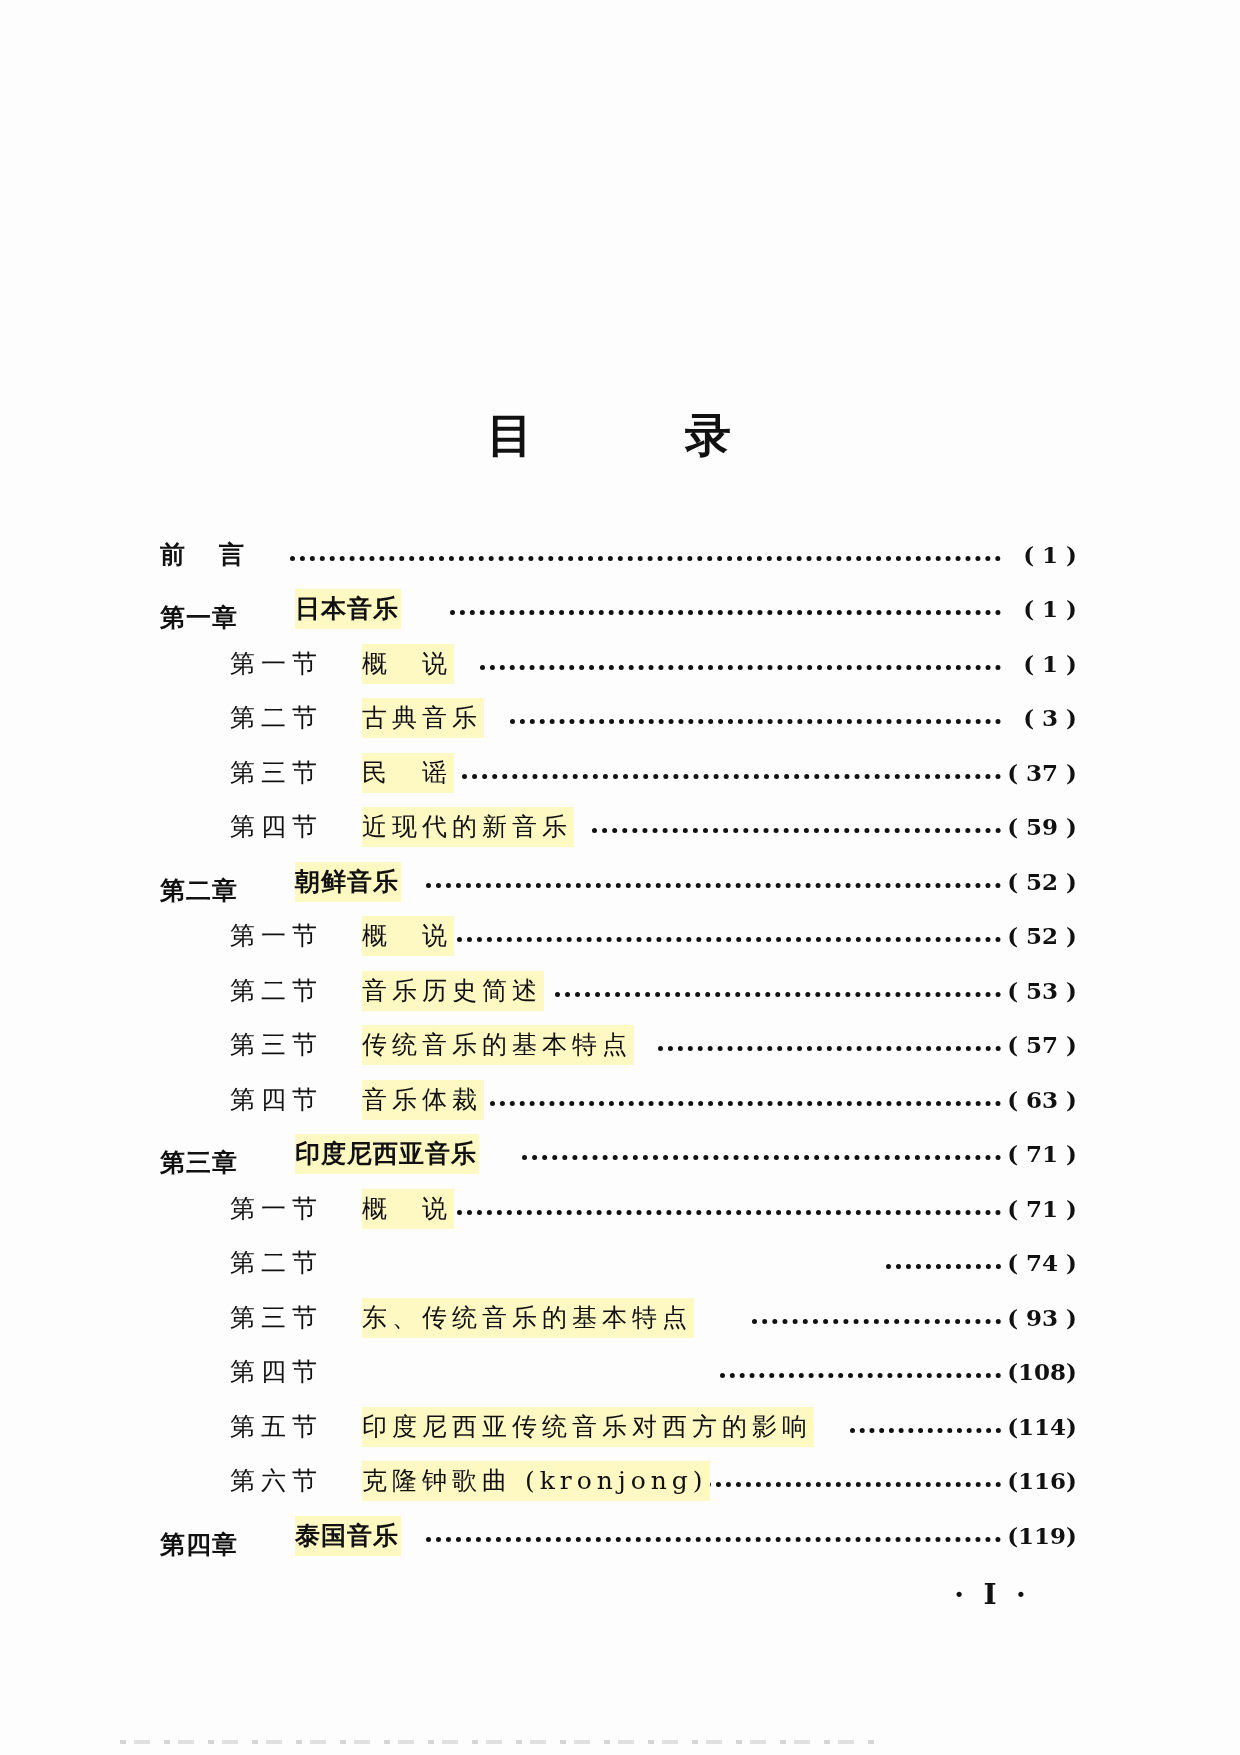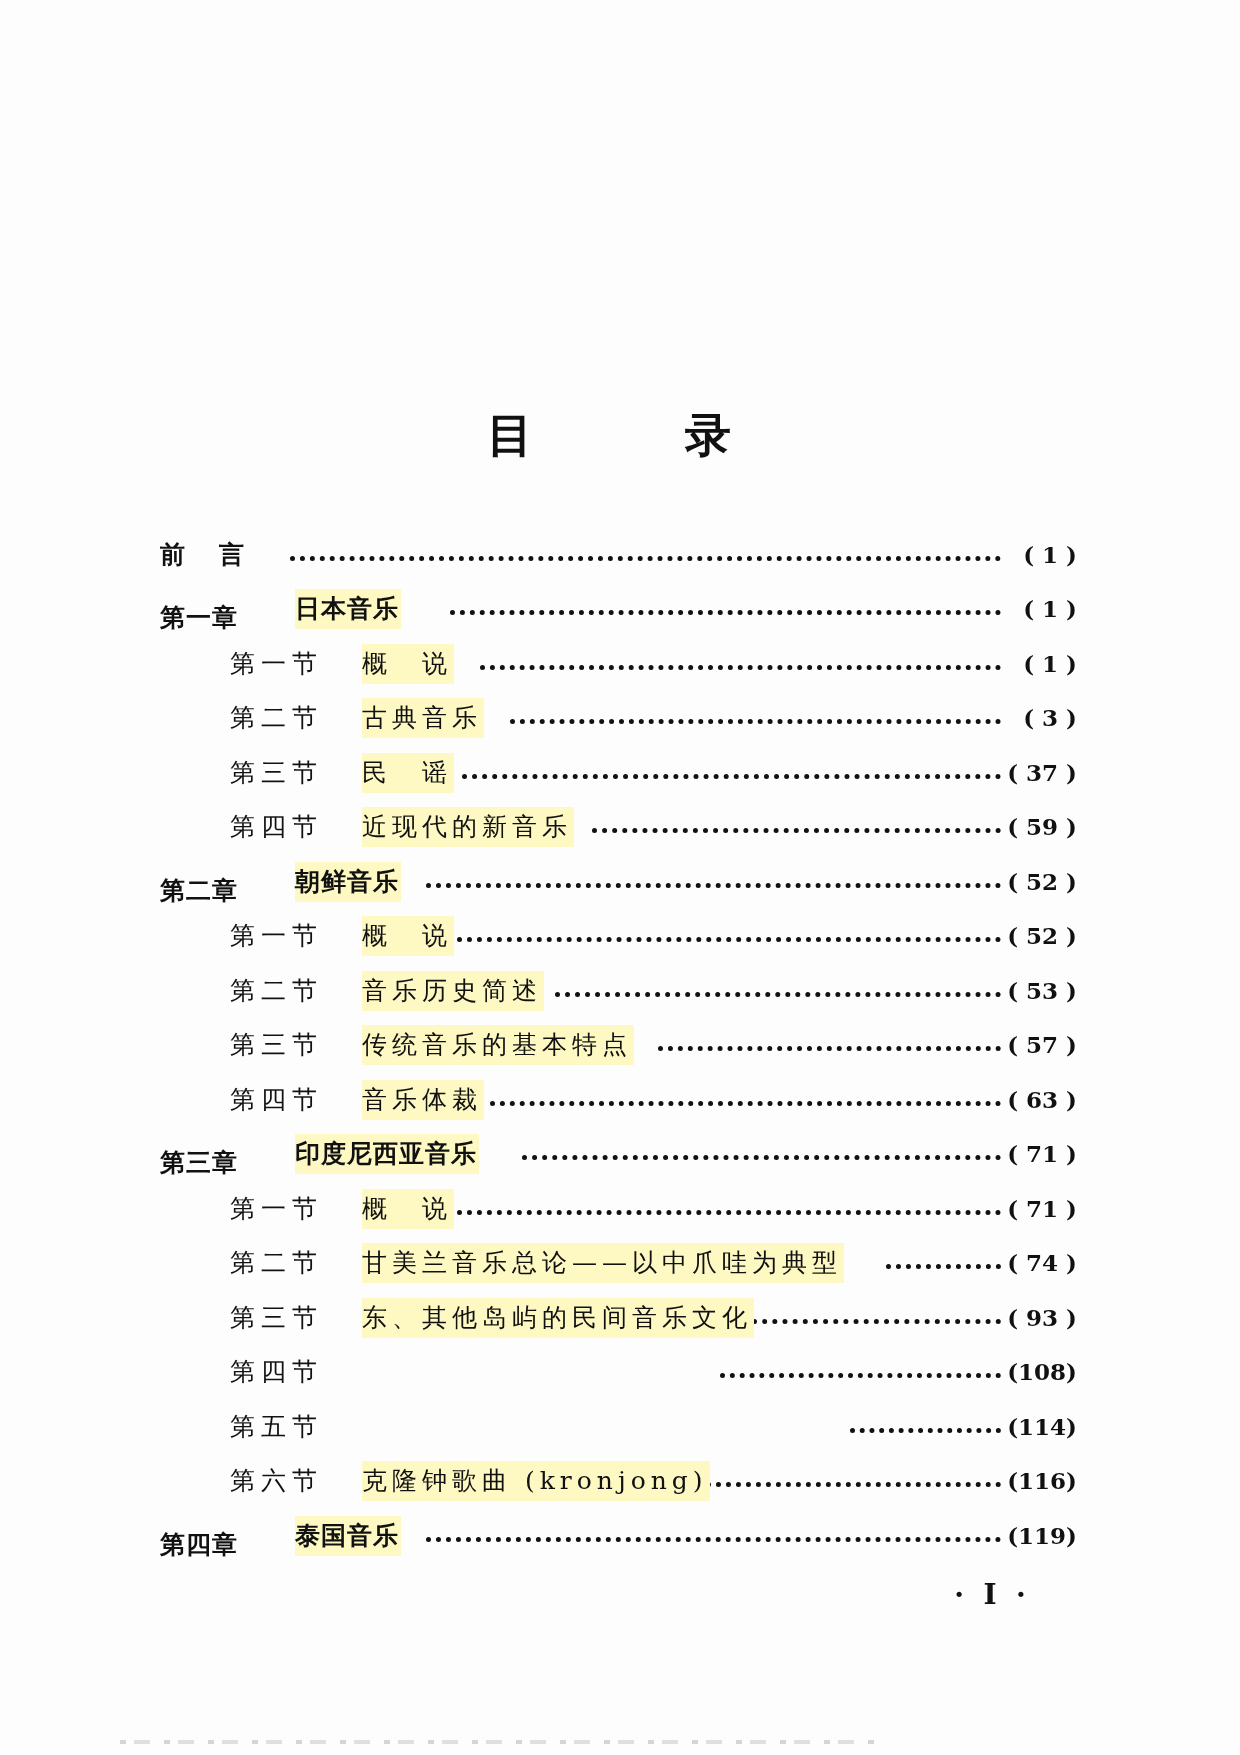--- a/index.html
+++ b/index.html
@@ -220,40 +220,40 @@
     <div class="toc-row section" style="top:654px">
       <span class="leader" style="left:447px"></span>
       <span class="num">第一节</span>
       <span class="ttl">概　说</span>
       <span class="page-ref">( 71 )</span>
     </div>
 
     <div class="toc-row section" style="top:708px">
       <span class="leader" style="left:876px"></span>
       <span class="num">第二节</span>
-      <span class="ttl">甘美兰音乐总论——以中爪哇为典型</span>
       <span class="page-ref">( 74 )</span>
     </div>
 
     <div class="toc-row section" style="top:763px">
       <span class="leader" style="left:742px"></span>
       <span class="num">第三节</span>
-      <span class="ttl">东、其他岛屿的民间音乐文化</span>
+      <span class="ttl">东、传统音乐的基本特点</span>
       <span class="page-ref">( 93 )</span>
     </div>
 
     <div class="toc-row section" style="top:817px">
       <span class="leader" style="left:710px"></span>
       <span class="num">第四节</span>
       <span class="page-ref">(108)</span>
     </div>
 
     <div class="toc-row section" style="top:872px">
       <span class="leader" style="left:840px"></span>
       <span class="num">第五节</span>
+      <span class="ttl">印度尼西亚传统音乐对西方的影响</span>
       <span class="page-ref">(114)</span>
     </div>
 
     <div class="toc-row section" style="top:926px">
       <span class="leader" style="left:676px"></span>
       <span class="num">第六节</span>
       <span class="ttl">克隆钟歌曲 (kronjong)</span>
       <span class="page-ref">(116)</span>
     </div>
 

